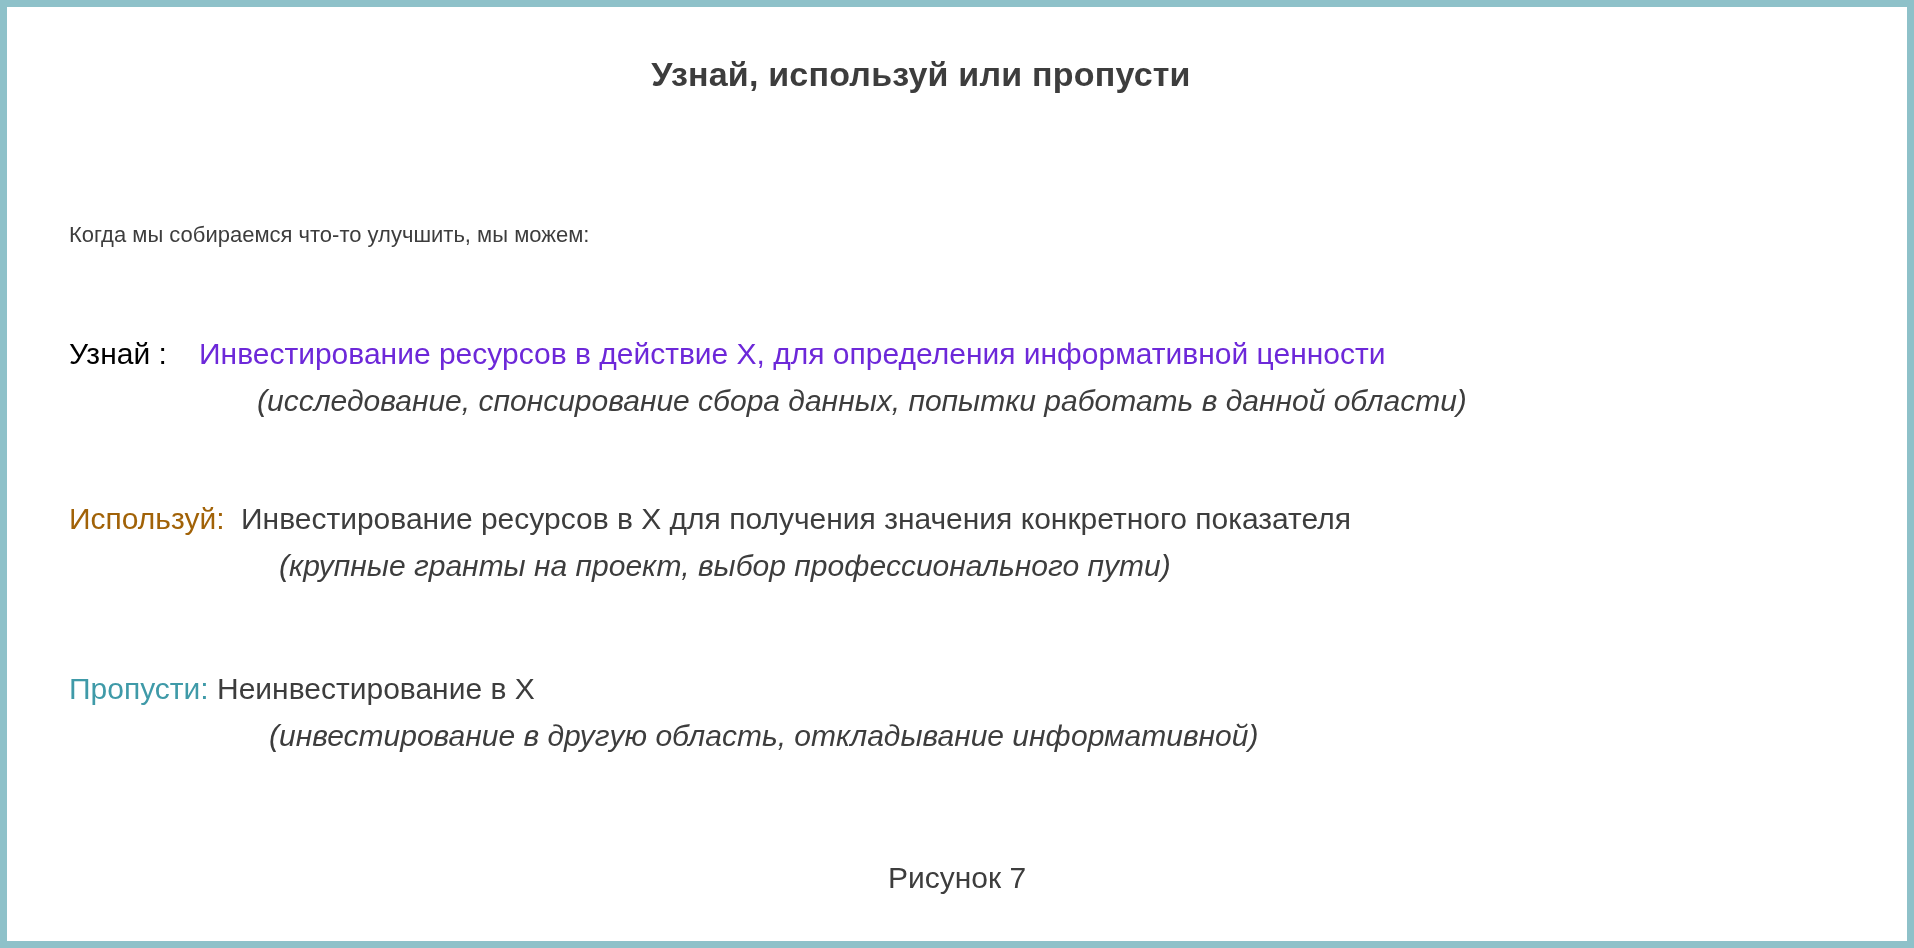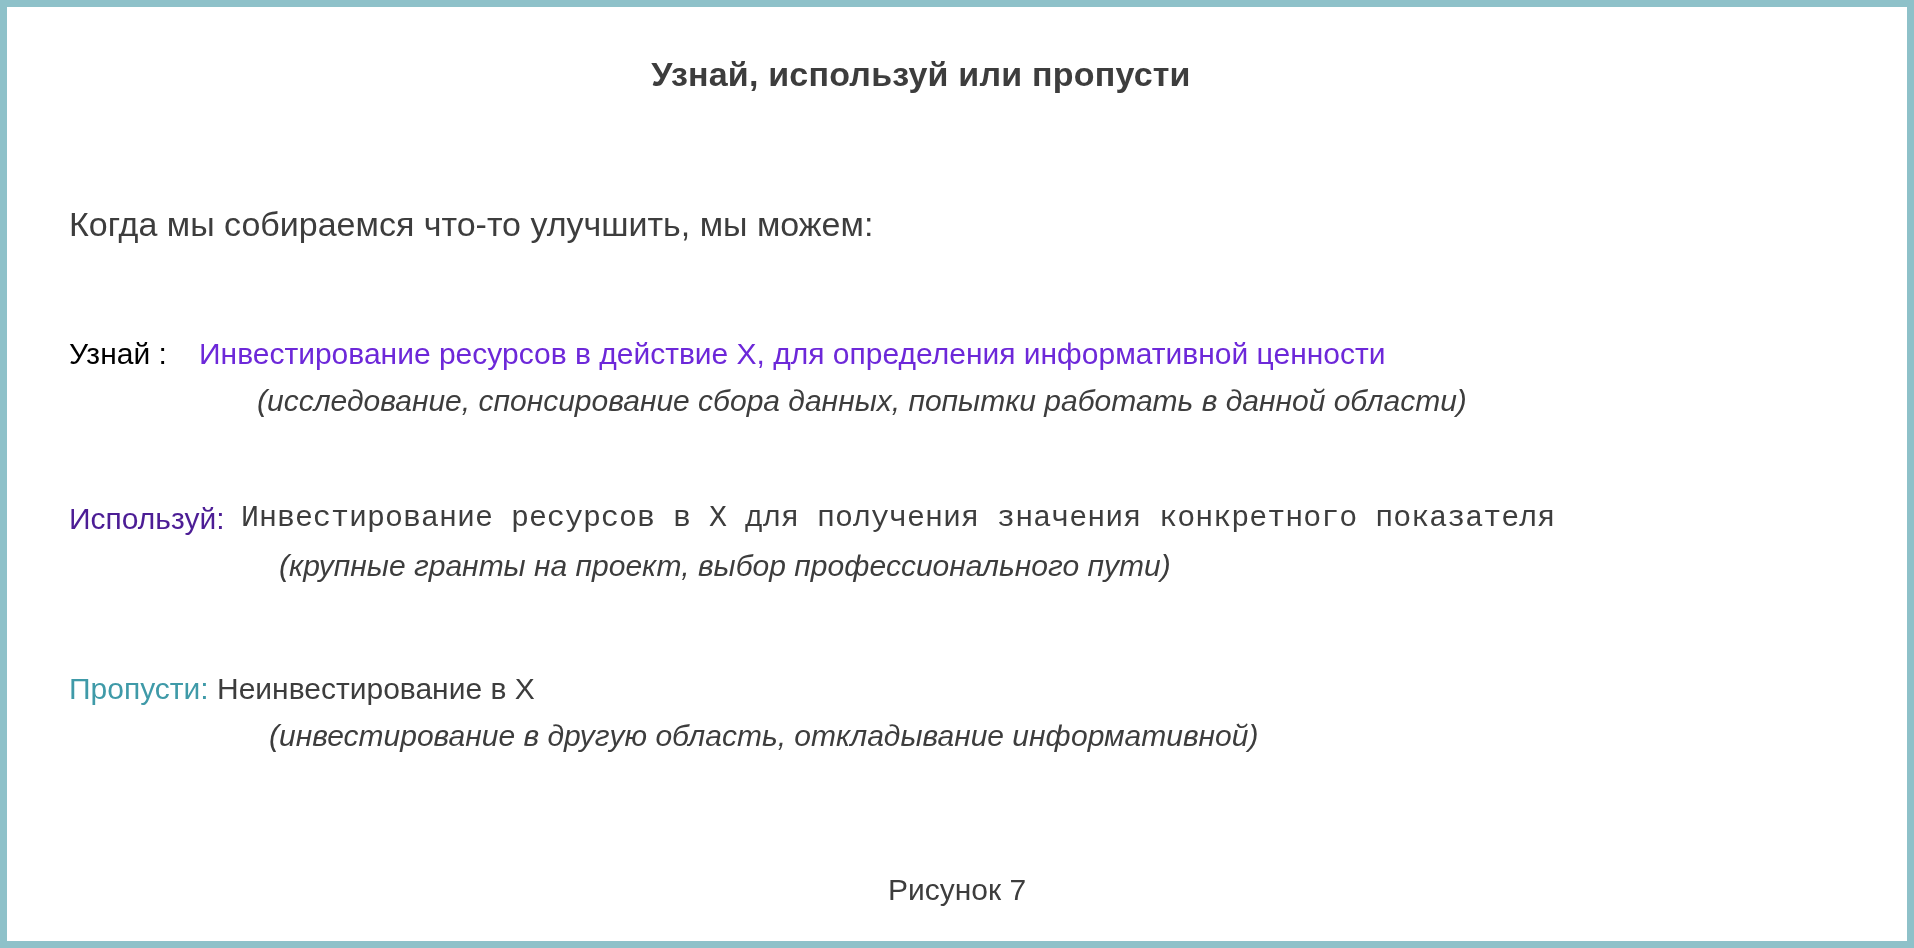--- a/index.html
+++ b/index.html
@@ -45,22 +45,22 @@
     font-weight: 700;
     color: #3d3d3d;
     letter-spacing: 0.2px;
     white-space: nowrap;
   }
 
   
   .intro-line {
     position: absolute;
     left: 62px;
-    top: 198px;
-    font-size: 34px;
+    top: 215px;
+    font-size: 22px;
     font-weight: 400;
     color: #3d3d3d;
     white-space: nowrap;
   }
 
   
   .block {
     position: absolute;
     left: 62px;
   }
@@ -107,21 +107,21 @@
     font-style: italic;
   }
   .block-know .block-subline { padding-left: 188px; }
   .block-use  .block-subline { padding-left: 210px; }
   .block-skip .block-subline { padding-left: 200px; }
 
   
   .figure-caption {
     position: absolute;
     left: 0;
-    bottom: 34px;
+    bottom: 46px;
     width: 1900px;
     text-align: center;
     font-size: 30px;
     color: #3d3d3d;
     white-space: nowrap;
   }
 </style>
 </head>
 <body>
 
@@ -134,21 +134,21 @@
 
     <div class="block block-know">
       <div class="block-row">
         <span class="block-label" style="color: #000000;">Узнай :</span><span class="block-text" style="color: #6d28d9;">Инвестирование ресурсов в действие X, для определения информативной ценности</span>
       </div>
       <div class="block-subline" style="color: rgb(61, 61, 61);">(исследование, спонсирование сбора данных, попытки работать в данной области)</div>
     </div>
 
     <div class="block block-use">
       <div class="block-row">
-        <span class="block-label" style="color: #4c1d95;">Используй:</span><span class="block-text" style="color: rgb(61, 61, 61); font-family: Liberation Mono, monospace;">Инвестирование ресурсов в X для получения значения конкретного показателя</span>
+        <span class="block-label" style="color: #a16207;">Используй:</span><span class="block-text" style="color: rgb(61, 61, 61);">Инвестирование ресурсов в X для получения значения конкретного показателя</span>
       </div>
       <div class="block-subline" style="color: rgb(61, 61, 61);">(крупные гранты на проект, выбор профессионального пути)</div>
     </div>
 
     <div class="block block-skip">
       <div class="block-row">
         <span class="block-label" style="color: rgb(63, 154, 168);">Пропусти:</span><span class="block-text" style="color: rgb(61, 61, 61);">Неинвестирование в X</span>
       </div>
       <div class="block-subline" style="color: rgb(61, 61, 61);">(инвестирование в другую область, откладывание информативной)</div>
     </div>

